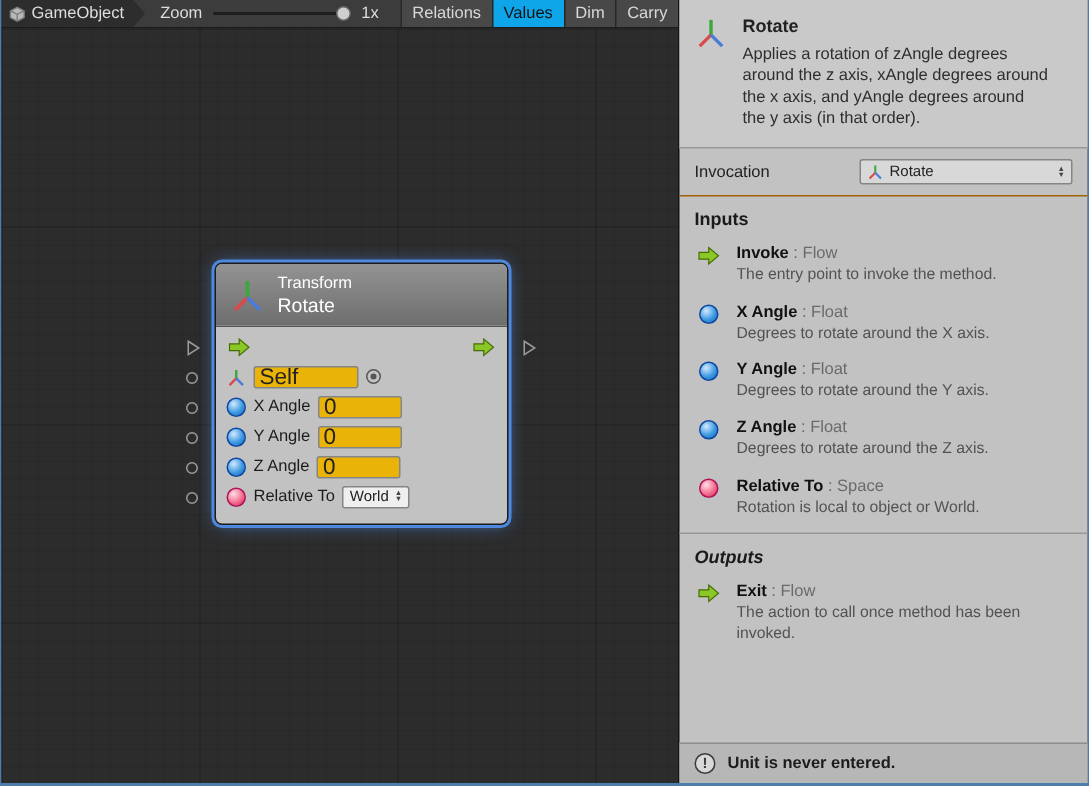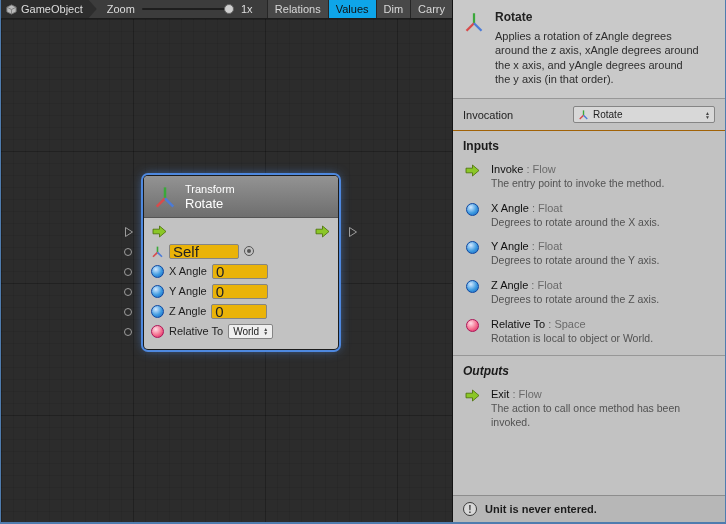--- a/index.html
+++ b/index.html
@@ -58,21 +58,21 @@
   .insp-title{font-size:12px;font-weight:bold;margin-bottom:5px;}
   .insp-desc{font-size:11px;line-height:1.3;color:#2e2e2e;max-width:205px;}
   .invocation{display:flex;align-items:center;justify-content:space-between;padding:7px 10px;border-bottom:1px solid #a16207;font-size:11px;}
   .invocation .dropdown{width:142px;height:17px;background:#d8d8d8;justify-content:flex-start;}
   .invocation .dd-arrows{margin-left:auto;}
   .section-h{font-weight:bold;font-size:12px;padding:8px 10px 5px;color:#1a1a1a;}
   .section-h.outputs{border-top:1px solid #979797;margin-top:4px;font-style:italic;}
   .port-entry{display:flex;gap:10px;padding:5px 10px 6px;}
   .picon{width:18px;display:flex;justify-content:center;padding-top:1px;flex:none;}
   .port-title{font-size:11px;color:#111;}
-  .port-title b{font-weight:normal;}
+  .port-title b{font-weight:bold;}
   .ptype{color:#6a6a6a;font-weight:normal;}
   .ptype::before{content:" : ";}
   .port-desc{font-size:10.5px;color:#525252;margin-top:2px;line-height:1.3;max-width:205px;}
   .warnbar{margin-top:auto;display:flex;align-items:center;gap:8px;padding:6px 10px;background:#b7b7b7;border-top:1px solid #8d8d8d;font-weight:bold;font-size:11px;color:#1c1c1c;}
   .warn-icon{width:14px;height:14px;border:1px solid #3a3a3a;border-radius:50%;display:flex;align-items:center;justify-content:center;font-size:10px;font-weight:bold;color:#3a3a3a;background:#d8d8d8;flex:none;}
   svg{display:block;}
 </style>
 </head>
 <body>
 

